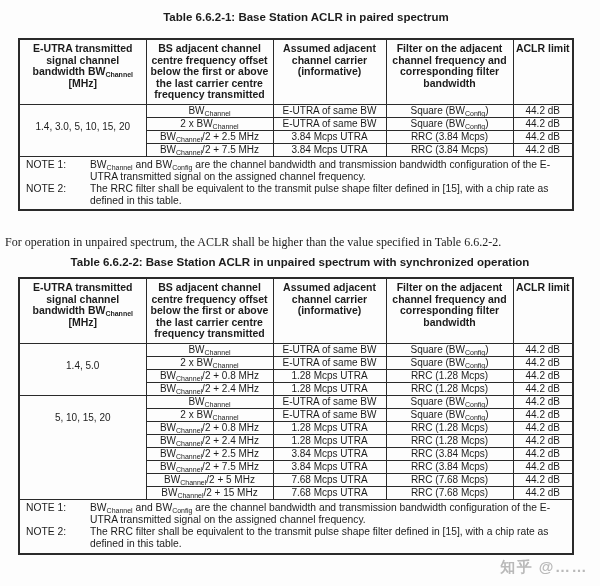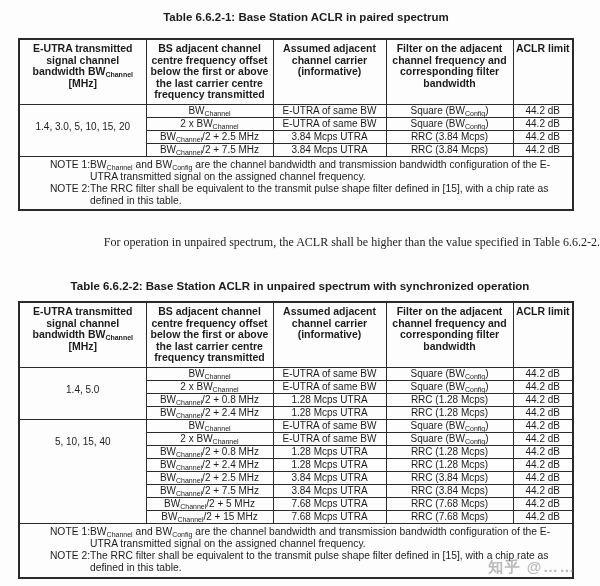--- a/index.html
+++ b/index.html
@@ -11,21 +11,21 @@
     position: relative;
     overflow: hidden;
   }
   .table-title {
     font-size: 11.5px;
     font-weight: bold;
     text-align: center;
     line-height: 13px;
   }
   #title1 { margin-top: 11px; padding-left: 12px; }
-  #title2 { margin-top: 31px; }
+  #title2 { margin-top: 7px; }
 
   table.spec {
     border-collapse: collapse;
     table-layout: fixed;
     width: 554px;
     margin-left: 18px;
     border: 2px solid #2a2a2a;
   }
   #table1 { margin-top: 14px; }
   #table2 { margin-top: 8px; }
@@ -55,40 +55,39 @@
     text-align: center;
     vertical-align: top;
     padding-top: 16px;
   }
   td.notes-cell {
     padding: 2px 6px 2px 6px;
     font-size: 10.3px;
     line-height: 12.2px;
   }
   .note { display: flex; }
-  .note-label { flex: 0 0 64px; text-align: right; }
+  .note-label { flex: 0 0 64px; }
   .note-text { flex: 1; }
 
   sub {
     font-size: 7px;
     line-height: 0;
     vertical-align: -2px;
   }
 
   .body-paragraph {
     font-family: "Liberation Serif", serif;
     font-size: 12px;
     line-height: 14px;
     margin: 24px 0 0 5px;
-    text-align: right;
   }
 
   .watermark {
     position: absolute;
-    right: 24px;
+    right: 12px;
     bottom: 9px;
     font-size: 15px;
     font-weight: bold;
     letter-spacing: 1.5px;
     color: rgba(130, 130, 130, 0.55);
     filter: blur(0.6px);
     pointer-events: none;
   }
 </style>
 </head>
@@ -196,21 +195,21 @@
       <td class="data">44.2 dB</td>
     </tr>
     <tr>
       <td class="data">BW<sub>Channel</sub>/2 + 2.4 MHz</td>
       <td class="data">1.28 Mcps UTRA</td>
       <td class="data">RRC (1.28 Mcps)</td>
       <td class="data">44.2 dB</td>
     </tr>
 
     <tr>
-      <td class="bw" rowspan="8">5, 10, 15, 40</td>
+      <td class="bw" rowspan="8">5, 10, 15, 20</td>
       <td class="data">BW<sub>Channel</sub></td>
       <td class="data">E-UTRA of same BW</td>
       <td class="data">Square (BW<sub>Config</sub>)</td>
       <td class="data">44.2 dB</td>
     </tr>
     <tr>
       <td class="data">2 x BW<sub>Channel</sub></td>
       <td class="data">E-UTRA of same BW</td>
       <td class="data">Square (BW<sub>Config</sub>)</td>
       <td class="data">44.2 dB</td>

